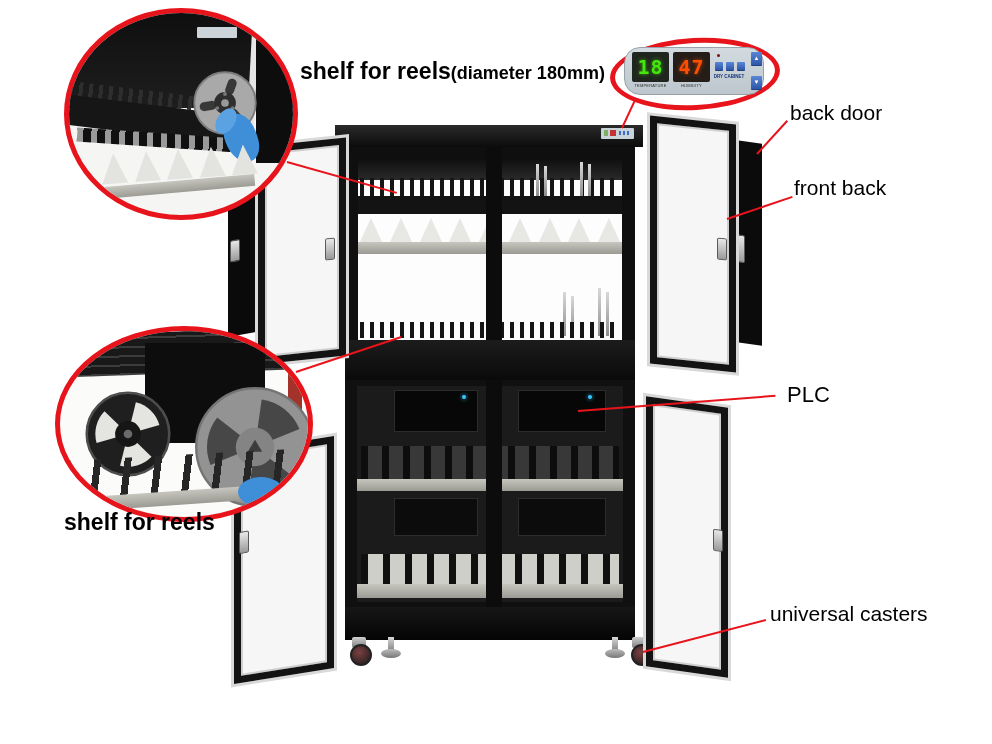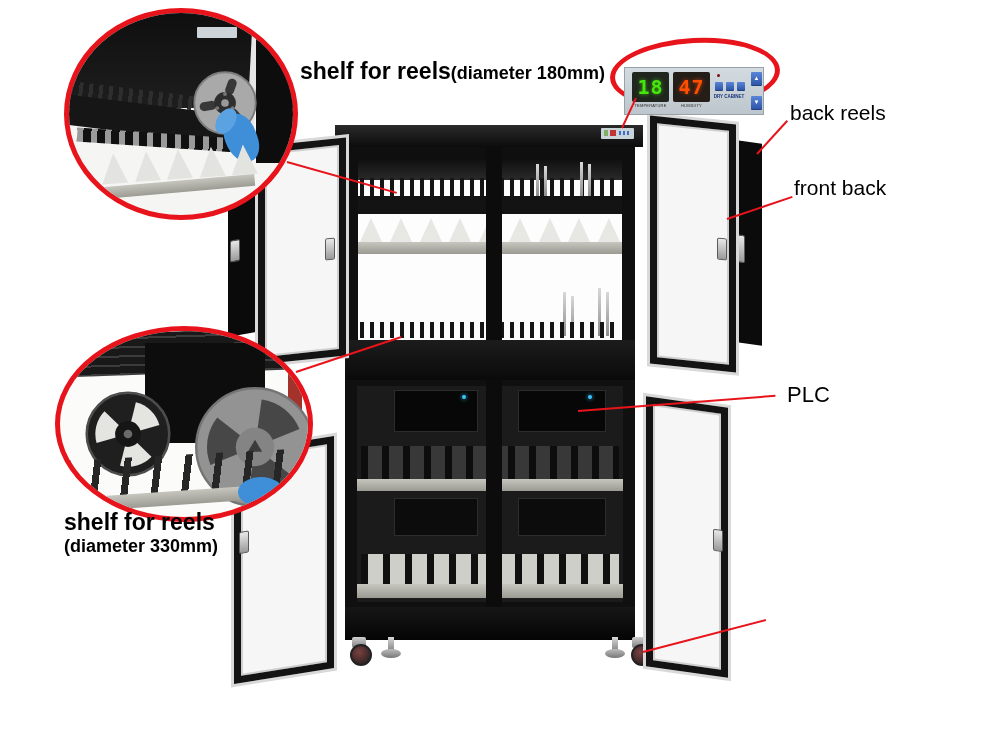--- a/index.html
+++ b/index.html
@@ -29,21 +29,21 @@
          background:radial-gradient(circle at 40% 35%,#7c4040,#402a2a 60%,#1d1d1d);border:2px solid #222;}
   .bracket{position:absolute;width:14px;height:11px;background:linear-gradient(#cfcfcf,#7e7e7e);border-radius:2px;}
   .foot-stem{position:absolute;width:6px;height:13px;background:linear-gradient(#d8d8d8,#8a8a8a);}
   .foot-base{position:absolute;width:20px;height:9px;border-radius:50%;background:linear-gradient(#bdbdbd,#777);}
   
   .inset{position:absolute;border:5px solid #e8141c;border-radius:50%;overflow:hidden;
          background:#f5f5f4;z-index:20;}
   
   .oval{position:absolute;border:5px solid #e8141c;border-radius:50%;z-index:30;}
   .dpanel{position:absolute;background:linear-gradient(#d3dbe0,#bcc6cc);border:1px solid #98a2a8;
-          border-radius:0;z-index:31;margin-top:20px;}
+          border-radius:16px;z-index:31;}
   .bezel{position:absolute;border-radius:2px;text-align:center;}
   .led7{font-family:"DejaVu Sans Mono",monospace;font-weight:bold;font-size:20px;line-height:30px;
         letter-spacing:1px;}
   .tinylabel{position:absolute;font-size:4px;color:#2c2c2c;text-align:center;letter-spacing:.2px;}
   .bluebtn{position:absolute;background:linear-gradient(#5a86d8,#2f56a8);border-radius:1px;
            border-bottom:1px solid #20407e;}
   
   .lead{position:absolute;height:2px;background:#e8141c;transform-origin:0 50%;z-index:40;}
   .callout{position:absolute;color:#000;white-space:nowrap;z-index:50;}
   .c-main{font-size:23px;font-weight:700;}
@@ -254,21 +254,21 @@
   <div class="lead" style="left:622px;top:127px;width:33px;transform:rotate(-65deg);"></div>
   <div class="lead" style="left:757px;top:153px;width:45px;transform:rotate(-47.7deg);"></div>
   <div class="lead" style="left:727px;top:218px;width:69px;transform:rotate(-18.7deg);"></div>
   <div class="lead" style="left:578px;top:410px;width:198px;transform:rotate(-4.4deg);"></div>
   <div class="lead" style="left:296px;top:371px;width:111px;transform:rotate(-18.4deg);"></div>
   <div class="lead" style="left:643px;top:651px;width:127px;transform:rotate(-14.6deg);"></div>
 
   <div class="callout" style="left:300px;top:58px;">
     <span class="c-main">shelf for reels</span><span class="c-detail">(diameter 180mm)</span>
   </div>
-  <div class="callout c-plain" style="left:790px;top:101px;">back reels</div>
+  <div class="callout c-plain" style="left:790px;top:101px;">back door</div>
   <div class="callout c-plain" style="left:794px;top:176px;">front back</div>
   <div class="callout c-plain" style="left:777px;top:382px;font-size:22px;margin-left:10px;">PLC</div>
   <div class="callout" style="left:64px;top:509px;">
     <div class="c-main">shelf for reels</div>
-    <div class="c-detail" style="margin-top:0;">(diameter 330mm)</div>
-  </div>
+  </div>
+  <div class="callout c-plain" style="left:770px;top:602px;">universal casters</div>
 
 </div>
 
 </body></html>

